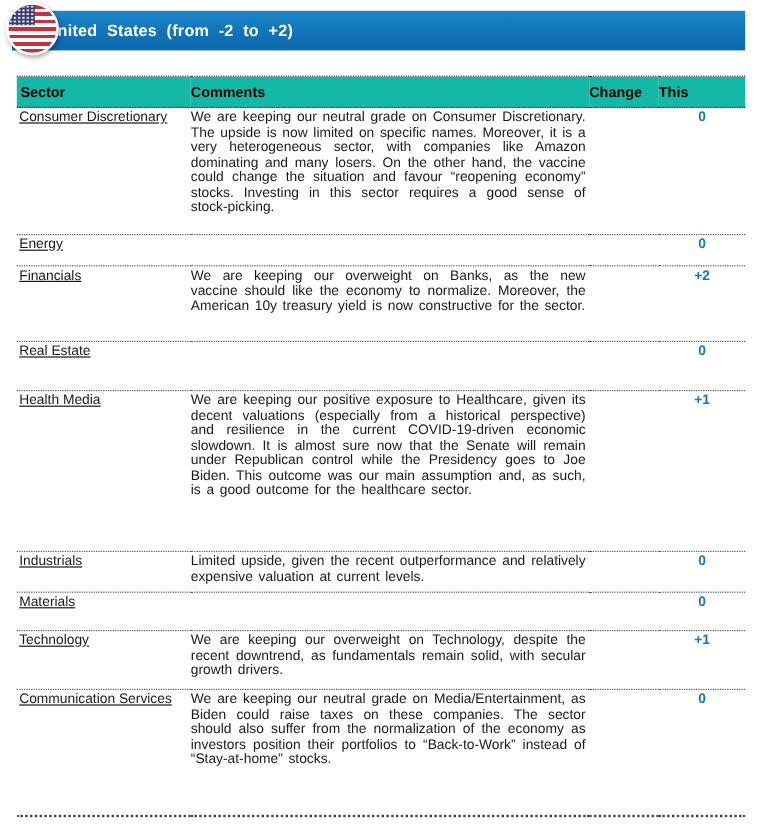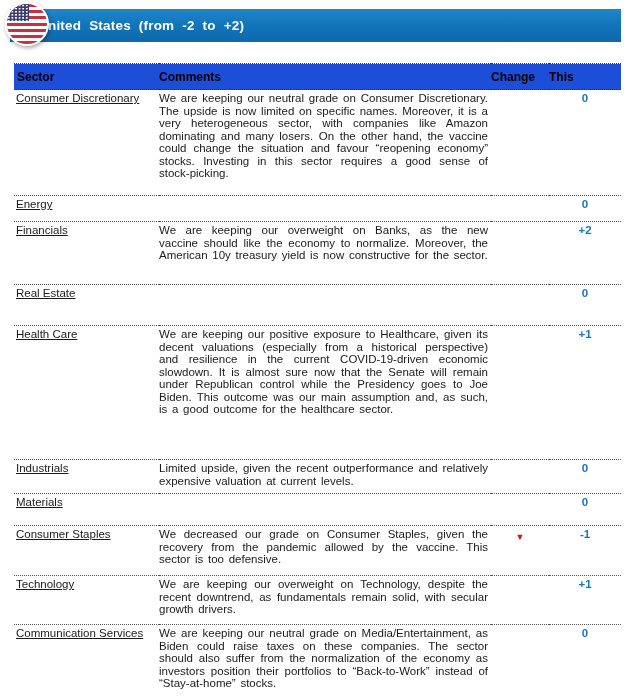--- a/index.html
+++ b/index.html
@@ -36,21 +36,21 @@
   table.sector-table{
     position:absolute;left:14px;top:63px;width:607px;
     border-collapse:collapse;table-layout:fixed;
   }
   col.c-sector{width:145px}
   col.c-comments{width:332px}
   col.c-change{width:58px}
   col.c-grade{width:72px}
 
   thead th{
-    background:#1d4ed8;
+    background:#14b8a6;
     border-top:1px dotted #333;border-bottom:1px dotted #333;
     font-weight:bold;font-size:12px;color:#000;
     height:25px;vertical-align:middle;padding:0;
   }
   thead th.h-sector{text-align:left;padding-left:3px;}
   thead th.h-comments,thead th.h-change,thead th.h-grade{text-align:left;}
 
   tbody td{
     vertical-align:top;border-bottom:1px dotted #555;
     padding:2px 0 3px 0;font-size:11.5px;line-height:12.5px;
@@ -120,42 +120,36 @@
       <td class="change"></td>
       <td class="grade">+2</td>
     </tr>
     <tr class="rh3">
       <td class="sector">Real Estate</td>
       <td class="comments"></td>
       <td class="change"></td>
       <td class="grade">0</td>
     </tr>
     <tr class="rh4">
-      <td class="sector">Health Care</td>
+      <td class="sector">Health Media</td>
       <td class="comments">We are keeping our positive exposure to Healthcare, given its decent valuations (especially from a historical perspective) and resilience in the current COVID-19-driven economic slowdown. It is almost sure now that the Senate will remain under Republican control while the Presidency goes to Joe Biden. This outcome was our main assumption and, as such, is a good outcome for the healthcare sector.</td>
       <td class="change"></td>
       <td class="grade">+1</td>
     </tr>
     <tr class="rh5">
       <td class="sector">Industrials</td>
       <td class="comments">Limited upside, given the recent outperformance and relatively expensive valuation at current levels.</td>
       <td class="change"></td>
       <td class="grade">0</td>
     </tr>
     <tr class="rh6">
       <td class="sector">Materials</td>
       <td class="comments"></td>
       <td class="change"></td>
       <td class="grade">0</td>
-    </tr>
-    <tr class="rh7">
-      <td class="sector">Consumer Staples</td>
-      <td class="comments">We decreased our grade on Consumer Staples, given the recovery from the pandemic allowed by the vaccine. This sector is too defensive.</td>
-      <td class="change">▼</td>
-      <td class="grade">-1</td>
     </tr>
     <tr class="rh8">
       <td class="sector">Technology</td>
       <td class="comments">We are keeping our overweight on Technology, despite the recent downtrend, as fundamentals remain solid, with secular growth drivers.</td>
       <td class="change"></td>
       <td class="grade">+1</td>
     </tr>
     <tr class="rh9">
       <td class="sector">Communication Services</td>
       <td class="comments">We are keeping our neutral grade on Media/Entertainment, as Biden could raise taxes on these companies. The sector should also suffer from the normalization of the economy as investors position their portfolios to “Back-to-Work” instead of “Stay-at-home” stocks.</td>

